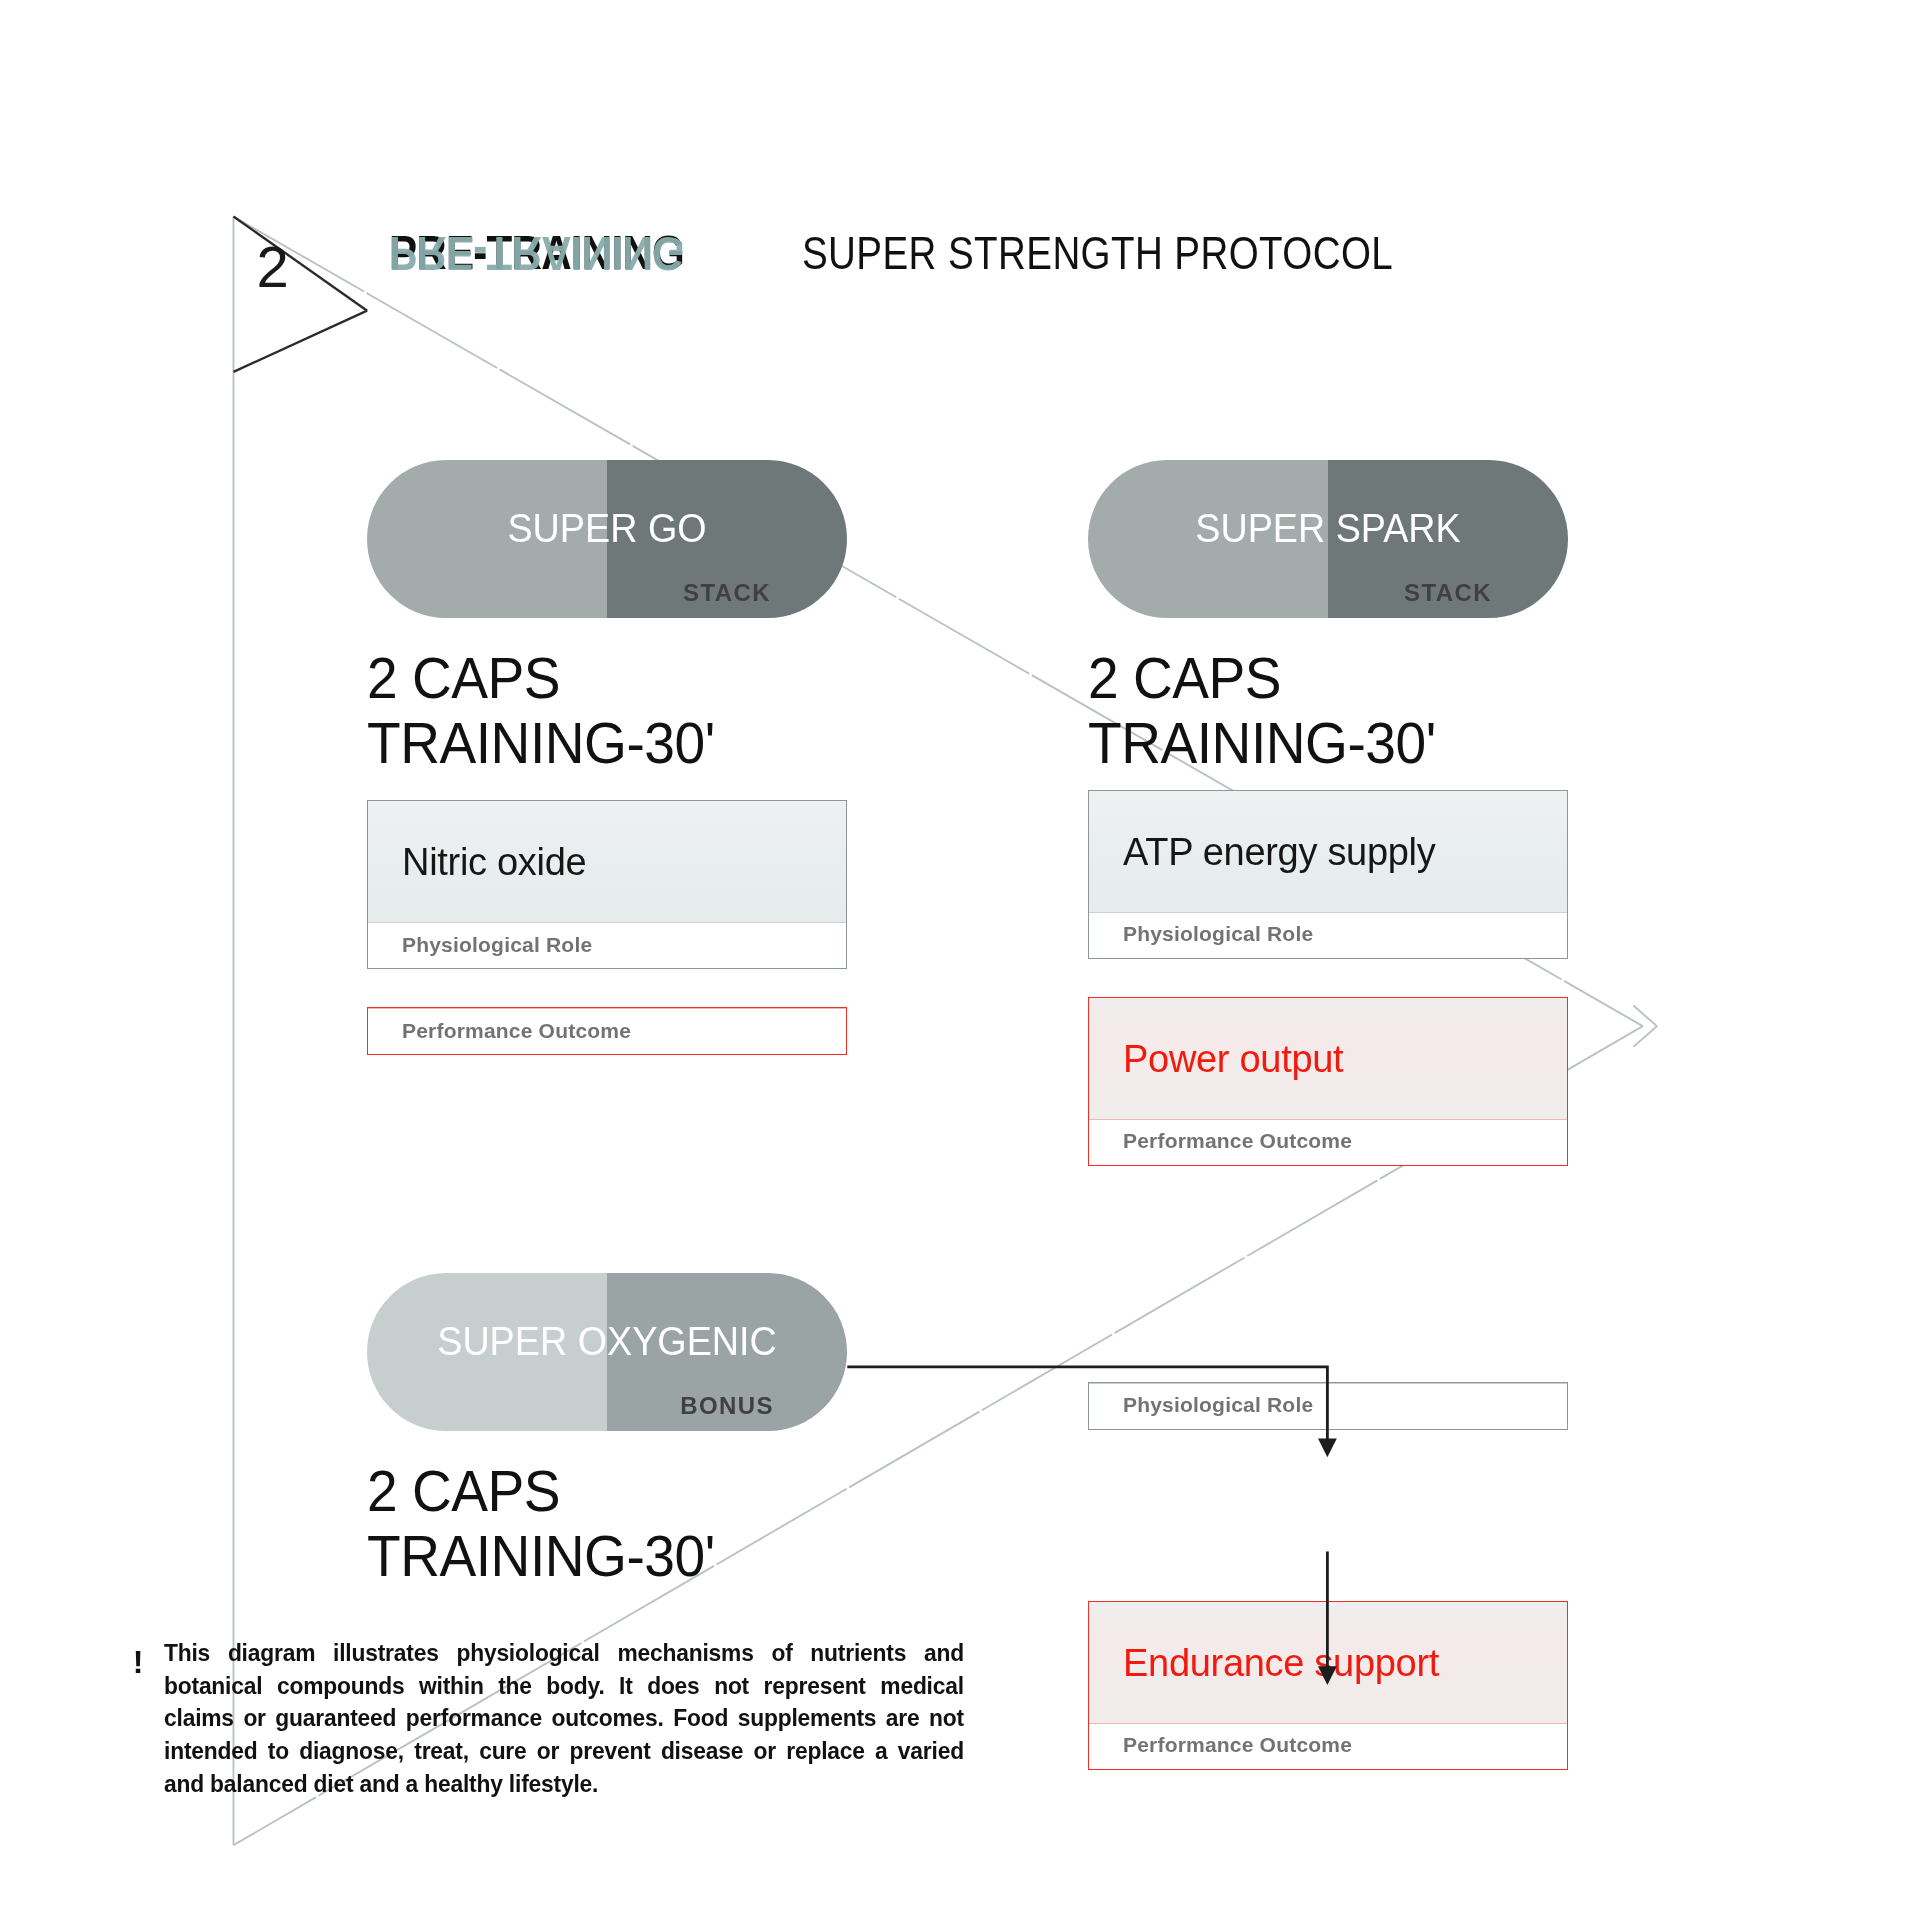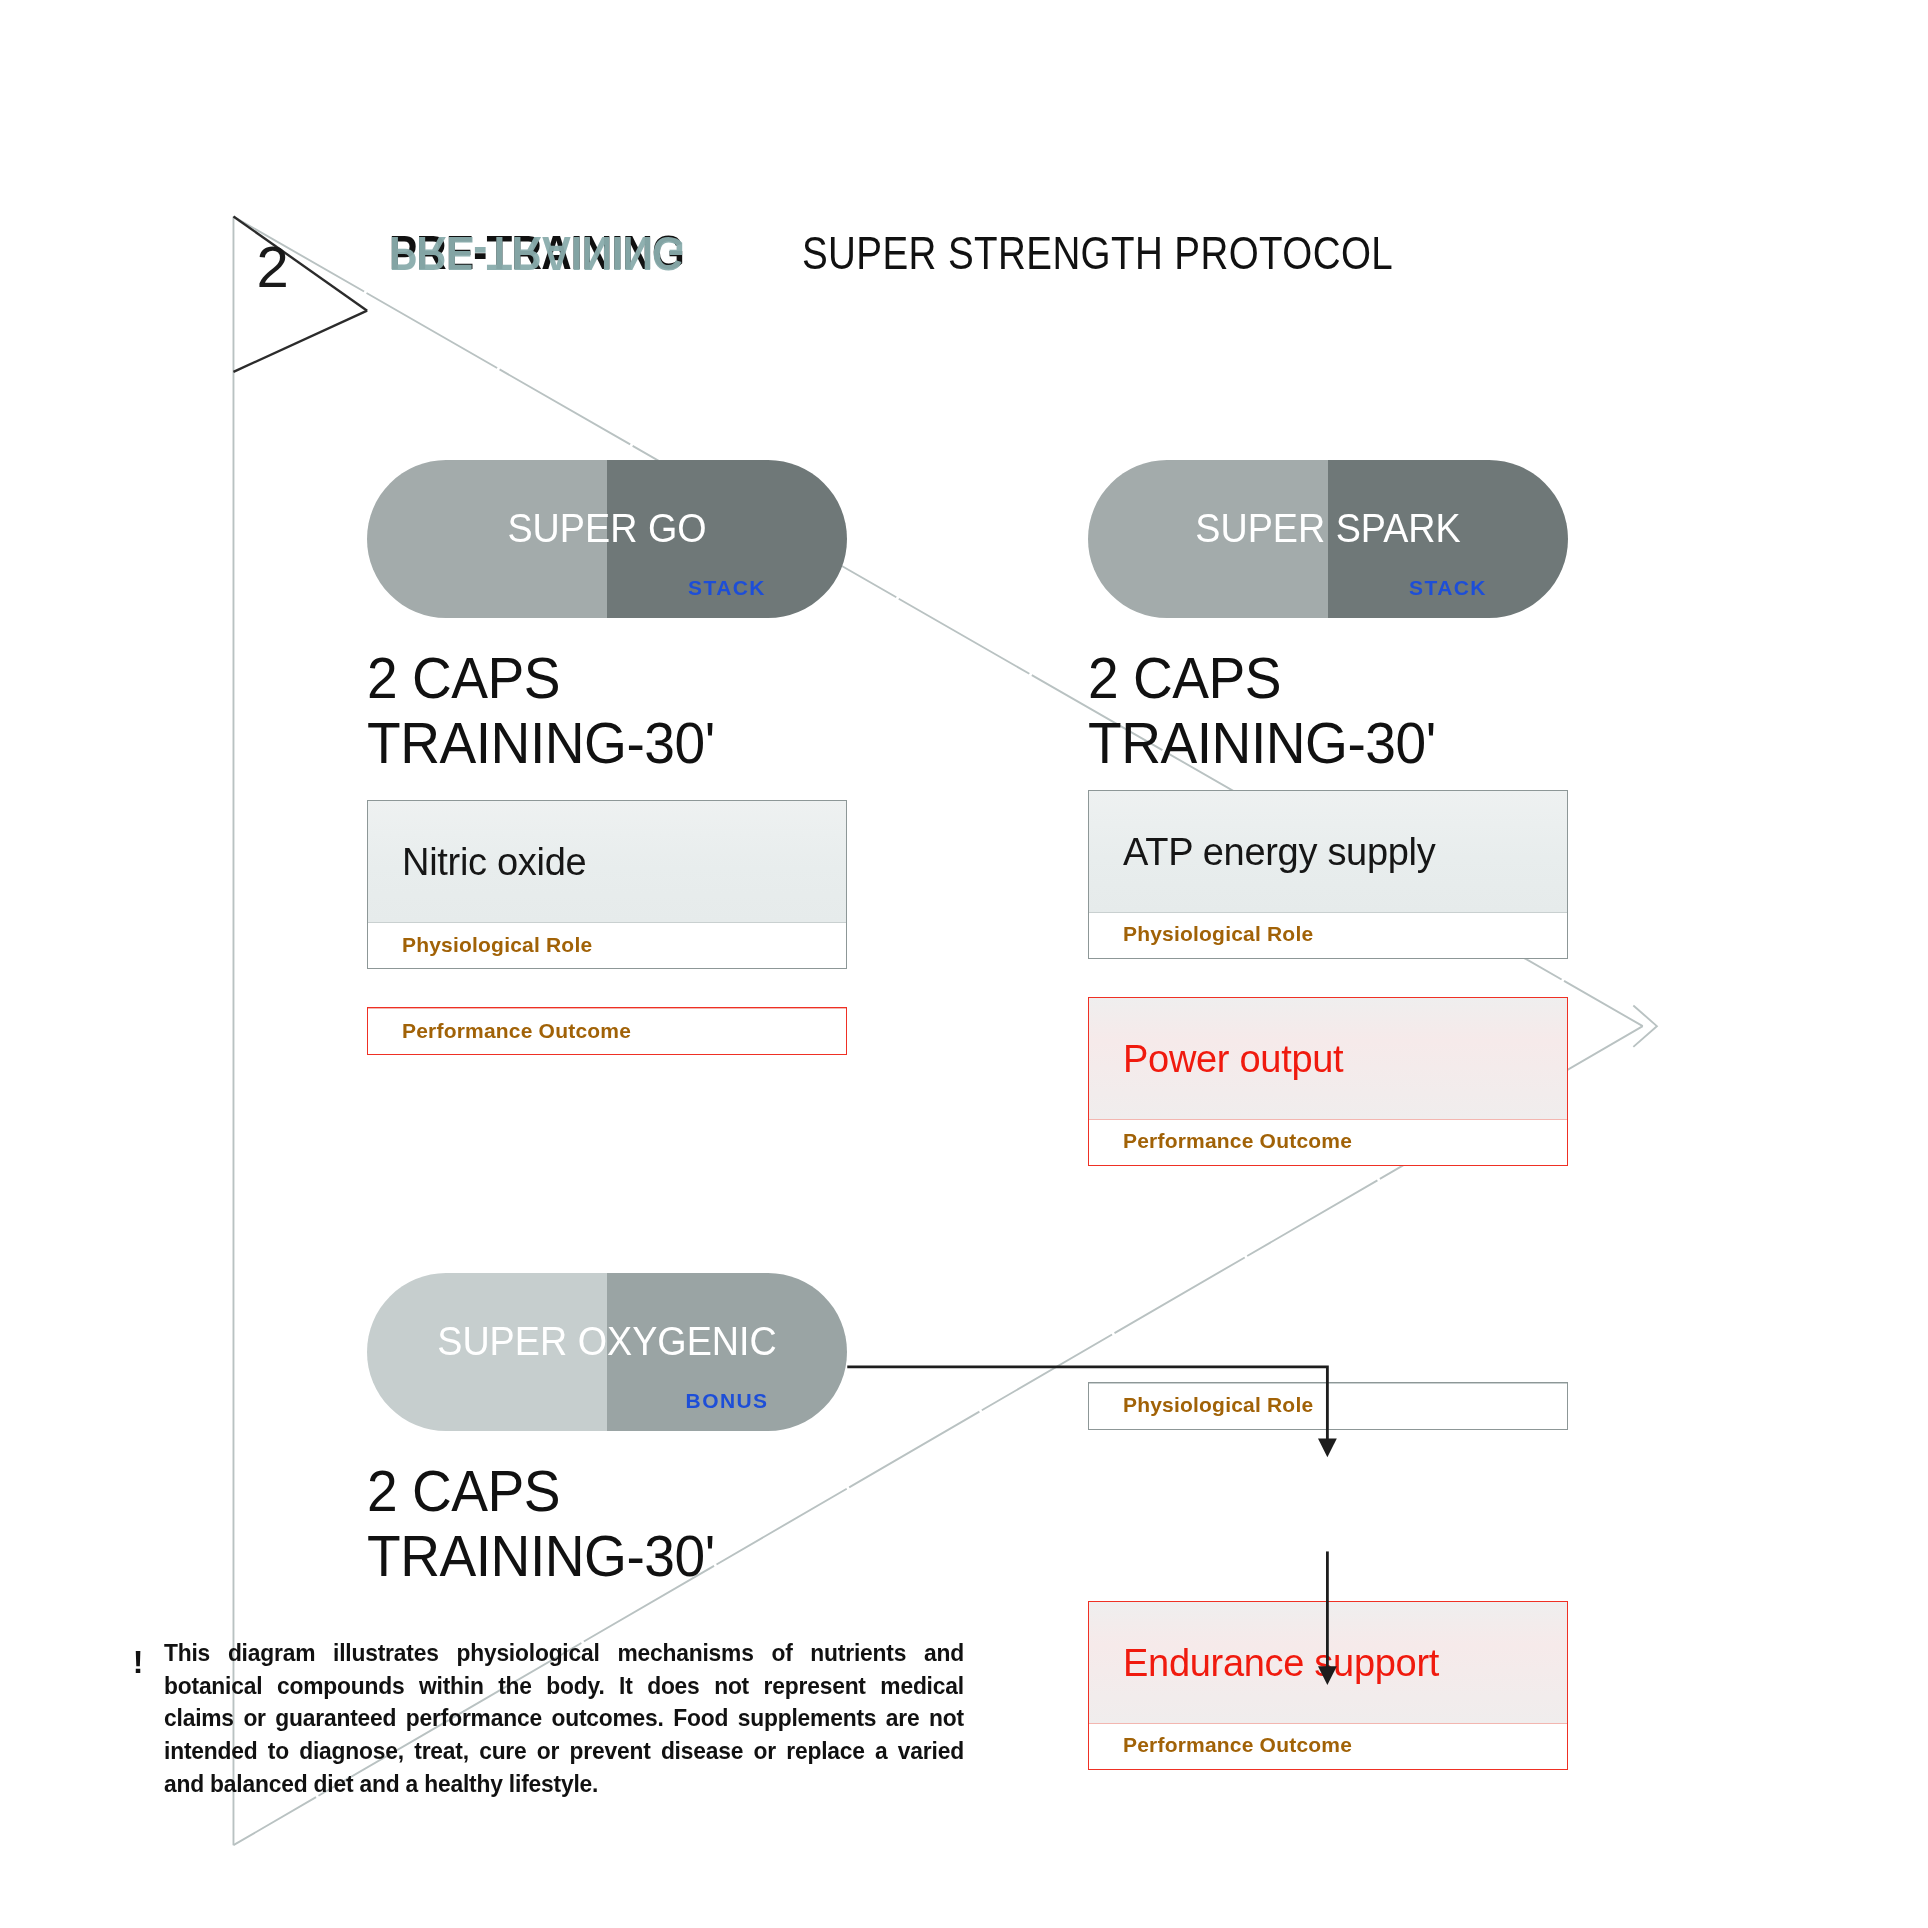--- a/index.html
+++ b/index.html
@@ -124,24 +124,24 @@
     font-size: 41px;
     font-weight: 400;
     letter-spacing: 0px;
     transform: scaleX(0.92);
     white-space: nowrap;
   }
   .pill-tag {
     position: absolute;
     right: 0;
     width: 50%;
-    bottom: 18px;
+    bottom: 11px;
     text-align: center;
-    color: #1d4ed8;
-    font-size: 21px;
+    color: #404040;
+    font-size: 24px;
     font-weight: bold;
     letter-spacing: 1.4px;
   }
 
   
   .dose {
     margin-top: 28px;
     font-size: 58px;
     font-weight: 300;
     line-height: 1.12;
@@ -176,21 +176,21 @@
     height: 45px;
     background: #ffffff;
     position: relative;
   }
   .info-footer-text {
     position: absolute;
     left: 34px;
     top: 9.4px;
     font-size: 21px;
     font-weight: bold;
-    color: #a16207;
+    color: #737373;
     letter-spacing: 0.2px;
   }
 
   .box-role {
     border: 0.9px solid #8d9797;
   }
   .box-role .info-body {
     background: linear-gradient(180deg, #eef1f1 0%, #e8eded 55%, #e6ebeb 100%);
   }
   .box-role .info-body-text { color: #161616; }

